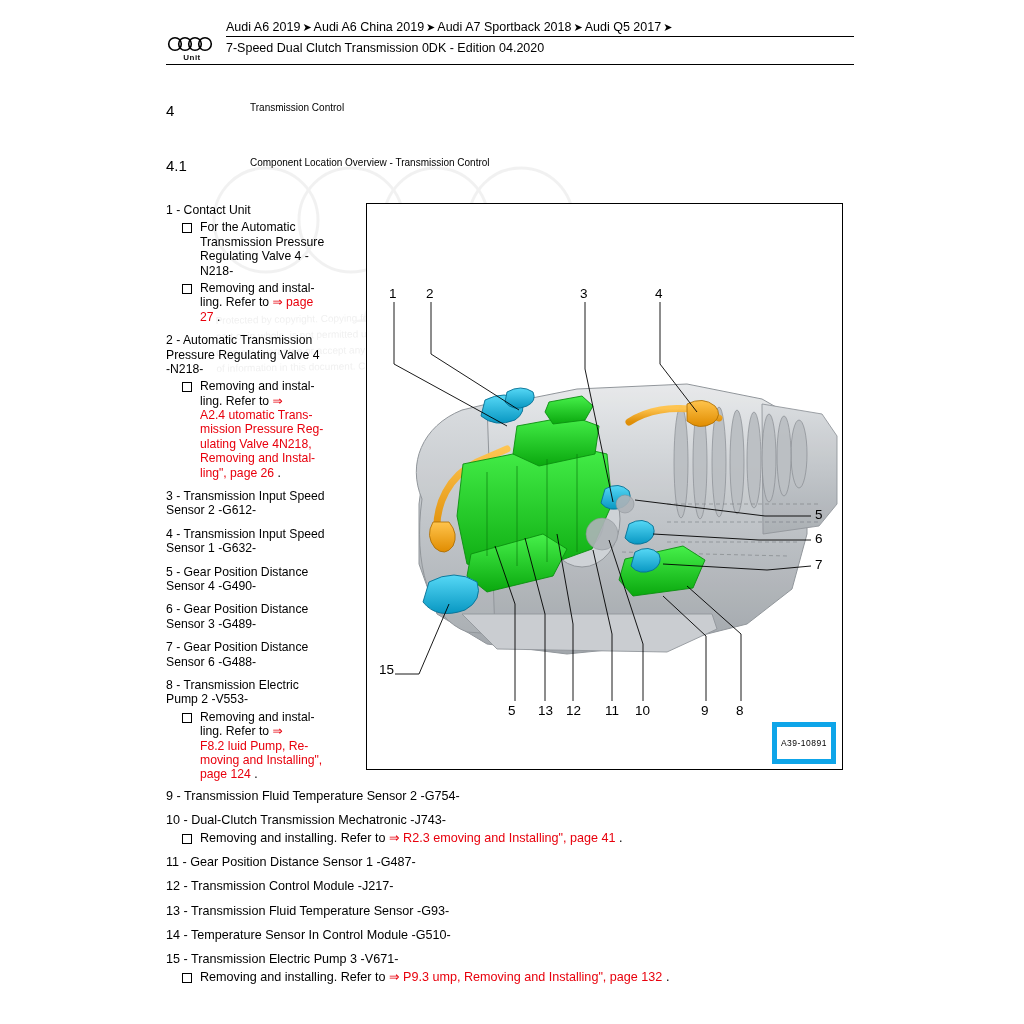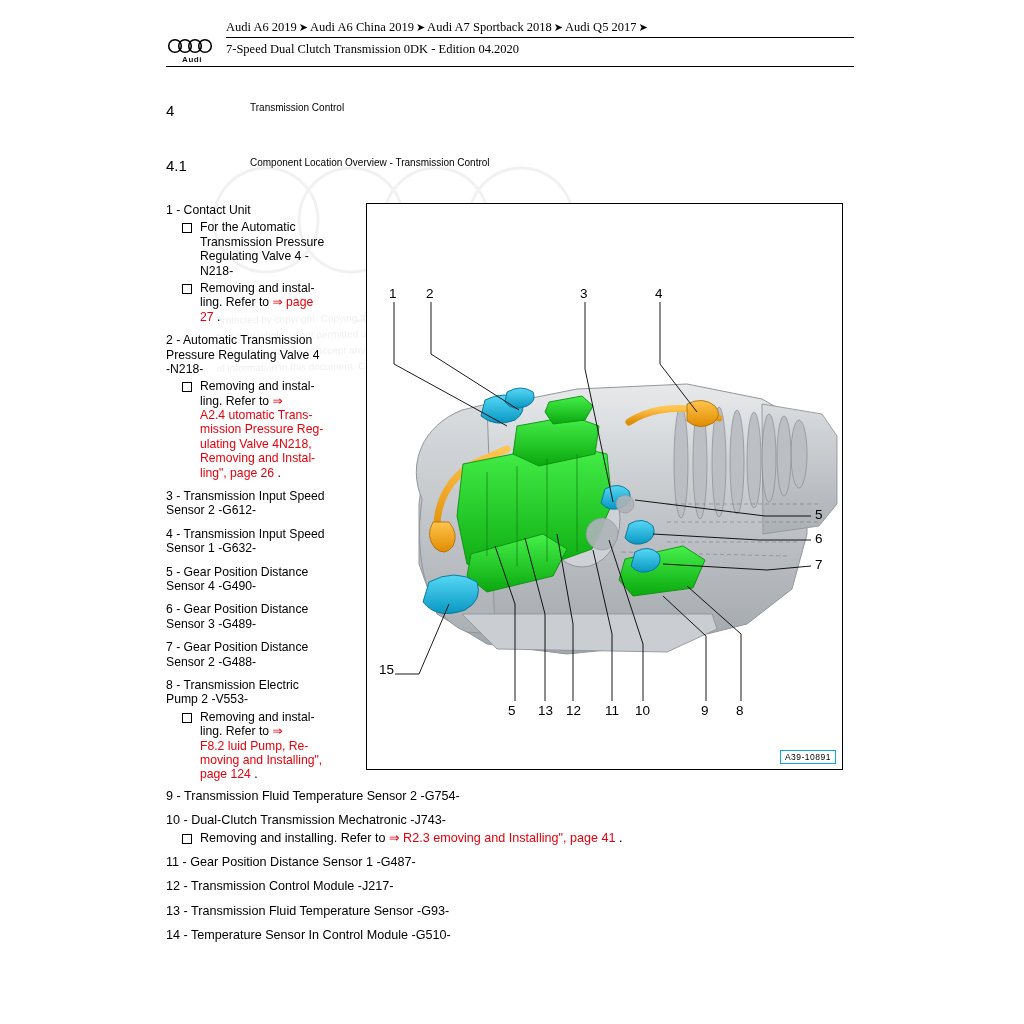--- a/index.html
+++ b/index.html
@@ -47,21 +47,20 @@
   .audi-word {
     font-size: 8px;
     letter-spacing: 0.5px;
     font-weight: bold;
     color: #111;
     margin-top: 1px;
   }
   .header-lines {
     flex: 1;
     padding-bottom: 1px;
-    font-family: Liberation Serif, serif;
   }
   .header-line1 {
     font-size: 12.5px;
     color: #000;
     white-space: nowrap;
     padding-bottom: 2px;
   }
   .hdr-sep {
     font-size: 11px;
     padding: 0 2px;
@@ -157,23 +156,23 @@
     width: 475px;
     height: 565px;
     border: 1.6px solid #000;
     background: #ffffff;
     overflow: hidden;
   }
   .fig-code {
     position: absolute;
     right: 6px;
     bottom: 5px;
-    border: 1px solid #0ea5e9;
+    border: 5px solid #0ea5e9;
     font-size: 8.5px;
-    padding: 1px 4px;
+    padding: 11px 4px;
     letter-spacing: 0.5px;
     background: #fff;
   }
   .calloutnum {
     position: absolute;
     font-size: 13.5px;
     color: #000;
   }
   svg.leaders {
     position: absolute;
@@ -220,21 +219,21 @@
     <div class="header-row">
       <div class="audi-logo">
         <svg class="rings" width="50" height="16" viewBox="0 0 50 16">
           <g fill="none" stroke="#000" stroke-width="1.6">
             <circle cx="8" cy="8" r="6.3"></circle>
             <circle cx="18" cy="8" r="6.3"></circle>
             <circle cx="28" cy="8" r="6.3"></circle>
             <circle cx="38" cy="8" r="6.3"></circle>
           </g>
         </svg>
-        <div class="audi-word">Audi</div>
+        <div class="audi-word">Unit</div>
       </div>
       <div class="header-lines">
         <div class="header-line1">
           <span>Audi A6 2019</span><span class="hdr-sep">➤</span><span>Audi A6 China 2019</span><span class="hdr-sep">➤</span><span>Audi A7 Sportback 2018</span><span class="hdr-sep">➤</span><span>Audi Q5 2017</span><span class="hdr-sep">➤</span>
         </div>
         <div class="header-rule"></div>
         <div class="header-line2">7-Speed Dual Clutch Transmission 0DK - Edition 04.2020</div>
       </div>
     </div>
     <div class="header-rule-bottom"></div>
@@ -310,21 +309,21 @@
 Sensor 4 -G490-</div>
     </div>
 
     <div class="legend-item">
       <div class="legend-main">6 - Gear Position Distance
 Sensor 3 -G489-</div>
     </div>
 
     <div class="legend-item">
       <div class="legend-main">7 - Gear Position Distance
-Sensor 2 -G488-</div>
+Sensor 6 -G488-</div>
     </div>
 
     <div class="legend-item">
       <div class="legend-main">8 - Transmission Electric
 Pump 2 -V553-</div>
       <div class="sub">
         <span class="sub-box"></span>
         <span class="sub-text"><span>Removing and instal-
 ling. Refer to </span><span class="redlink">⇒
 F8.2 luid Pump, Re-
@@ -491,15 +490,22 @@
     <div class="bl-item">
       <div>12 - Transmission Control Module -J217-</div>
     </div>
     <div class="bl-item">
       <div>13 - Transmission Fluid Temperature Sensor -G93-</div>
     </div>
     <div class="bl-item">
       <div>14 - Temperature Sensor In Control Module -G510-</div>
     </div>
 
+    <div class="bl-item">
+      <div>15 - Transmission Electric Pump 3 -V671-</div>
+      <div class="bl-sub">
+        <span class="sub-box"></span>
+        <span class="sub-text"><span>Removing and installing. Refer to </span><span class="redlink">⇒ P9.3 ump, Removing and Installing", page 132</span><span> .</span></span>
+      </div>
+    </div>
   </div>
 
 </div>
 
 </body></html>

